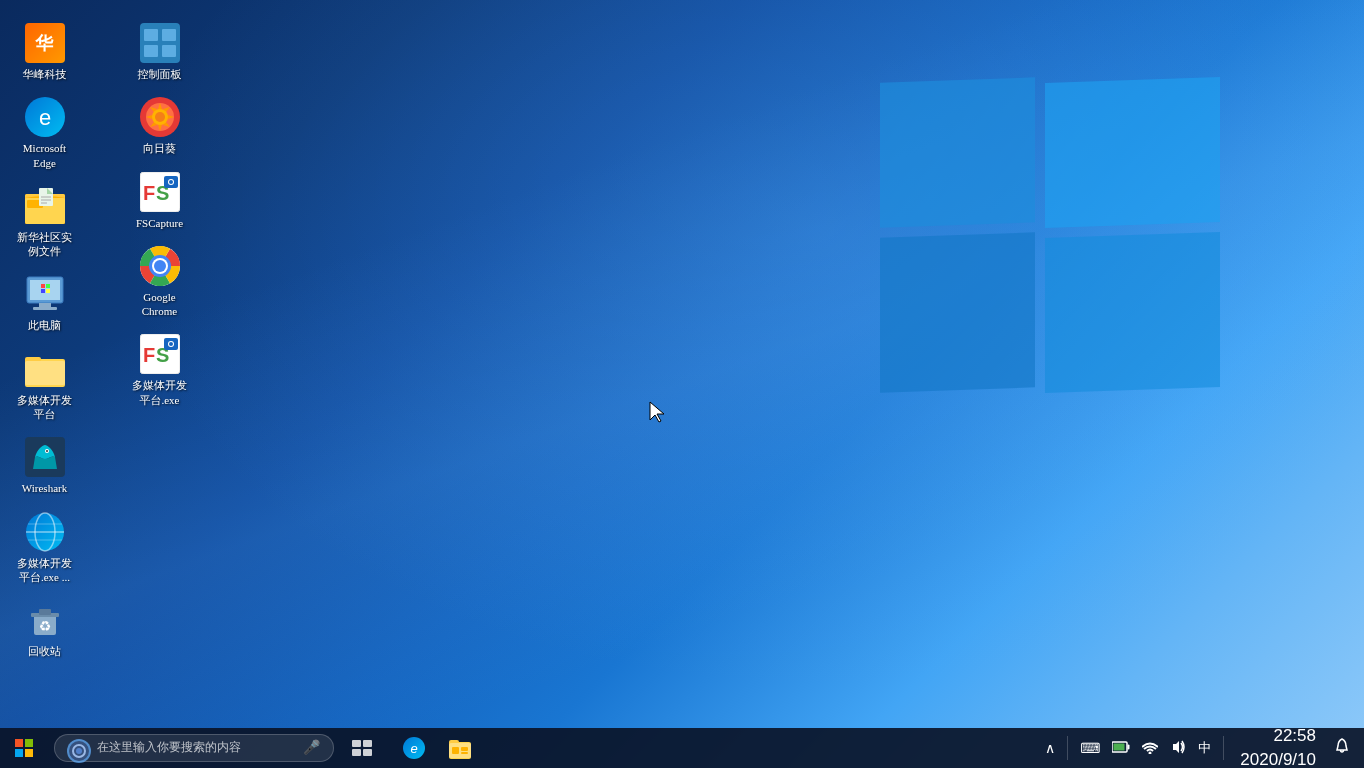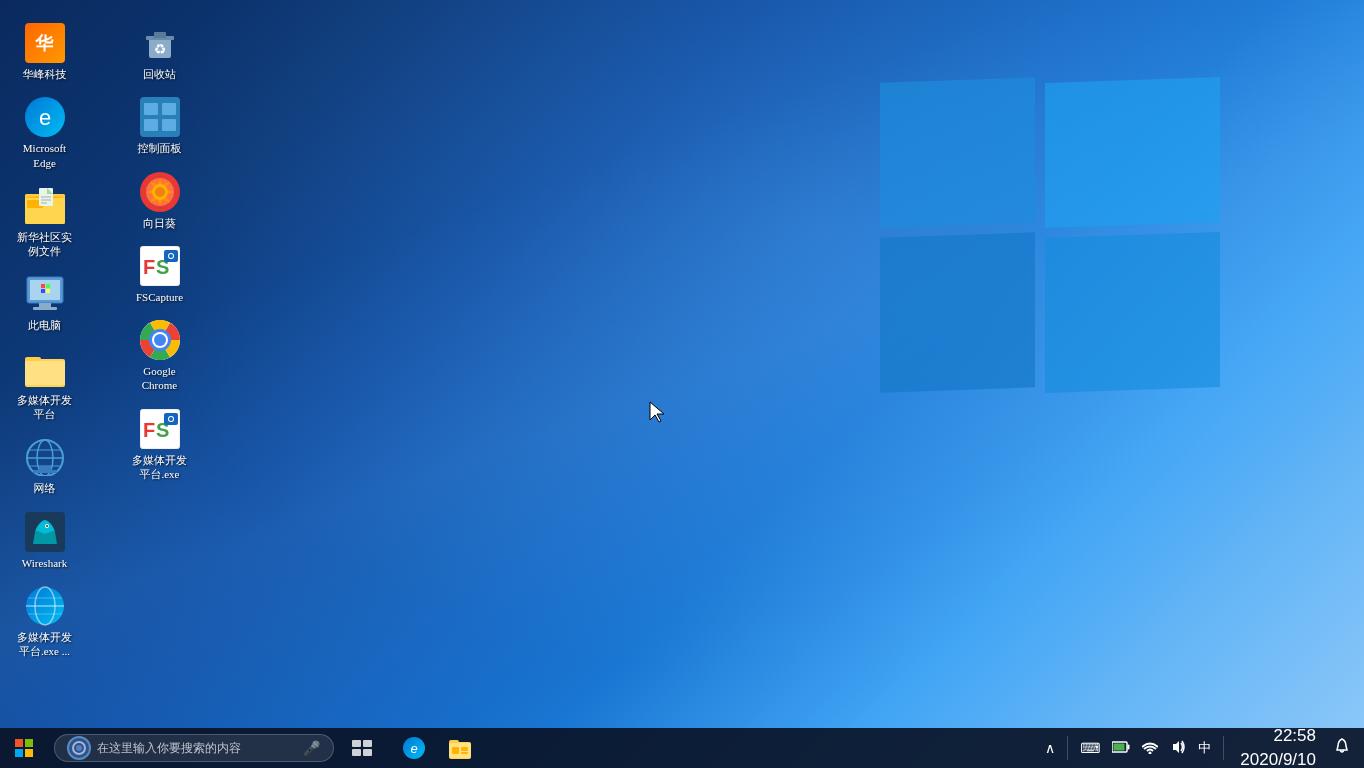--- a/index.html
+++ b/index.html
@@ -94,21 +94,21 @@
       height: 40px;
       display: flex;
       align-items: center;
       justify-content: center;
       cursor: pointer;
       flex-shrink: 0;
     }
 
     #search-bar {
       display: flex;
-      align-items: center;
+      align-items: flex-start;
       background: rgba(255,255,255,0.1);
       border: 1px solid rgba(255,255,255,0.2);
       border-radius: 15px;
       padding: 4px 12px;
       width: 280px;
       height: 28px;
       margin: 0 6px;
       flex-shrink: 0;
     }
 
@@ -326,35 +326,20 @@
       <div class="icon-img">
         <svg width="40" height="36" viewBox="0 0 40 36">
           <rect x="0" y="8" width="40" height="28" rx="2" fill="#ffd54f"></rect>
           <rect x="0" y="6" width="16" height="6" rx="2" fill="#ffcc44"></rect>
           <rect x="0" y="10" width="40" height="24" rx="2" fill="#ffe082"></rect>
         </svg>
       </div>
       <div class="icon-label">多媒体开发<br>平台</div>
     </div>
 
-    <div class="desktop-icon">
-      <div class="icon-img">
-        <svg width="40" height="38" viewBox="0 0 40 38">
-          <circle cx="20" cy="20" r="18" fill="none" stroke="#4a9fd4" stroke-width="2"></circle>
-          <ellipse cx="20" cy="20" rx="8" ry="18" fill="none" stroke="#4a9fd4" stroke-width="1.5"></ellipse>
-          <line x1="2" y1="20" x2="38" y2="20" stroke="#4a9fd4" stroke-width="1.5"></line>
-          <line x1="4" y1="12" x2="36" y2="12" stroke="#4a9fd4" stroke-width="1"></line>
-          <line x1="4" y1="28" x2="36" y2="28" stroke="#4a9fd4" stroke-width="1"></line>
-
-          <rect x="14" y="28" width="12" height="4" fill="#3a7abf"></rect>
-          <rect x="8" y="32" width="24" height="3" rx="1" fill="#3a7abf"></rect>
-        </svg>
-      </div>
-      <div class="icon-label">网络</div>
-    </div>
 
     <div class="desktop-icon">
       <div class="icon-img">
         <svg width="40" height="40" viewBox="0 0 40 40">
           <rect width="40" height="40" rx="4" fill="#1a3a5c"></rect>
 
           <path d="M20 8 C22 8 28 12 30 20 C26 18 24 22 20 22 C16 22 14 18 10 20 C12 12 18 8 20 8Z" fill="#00bcd4"></path>
           <path d="M10 20 C14 18 16 22 20 22 C24 22 26 18 30 20 L32 32 L8 32 Z" fill="#0097a7"></path>
 
           <circle cx="22" cy="14" r="2" fill="white"></circle>

